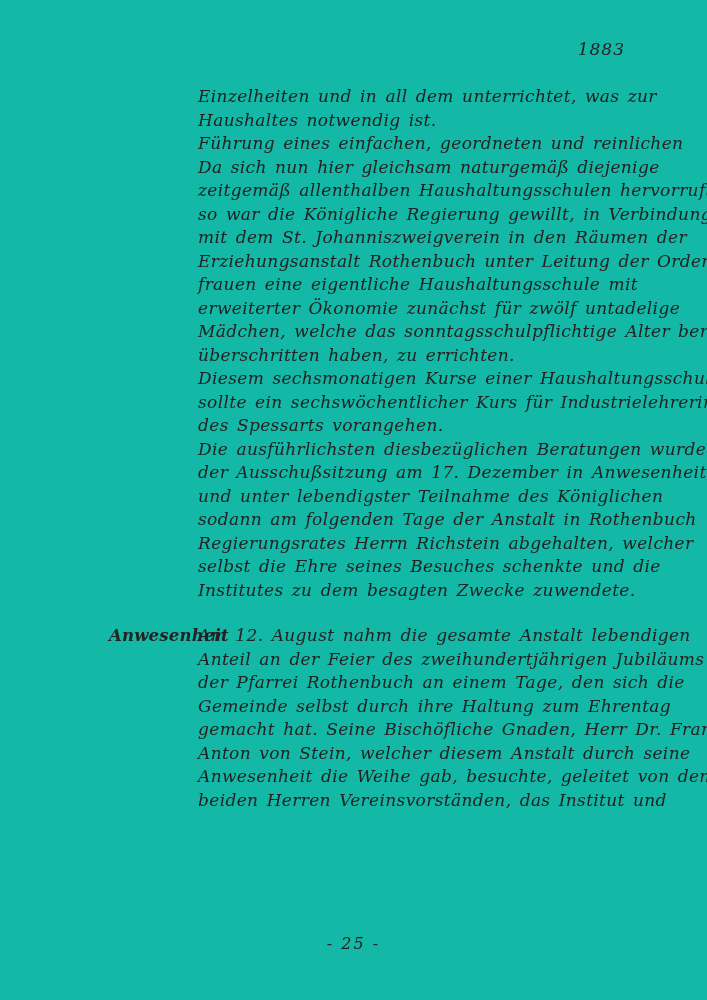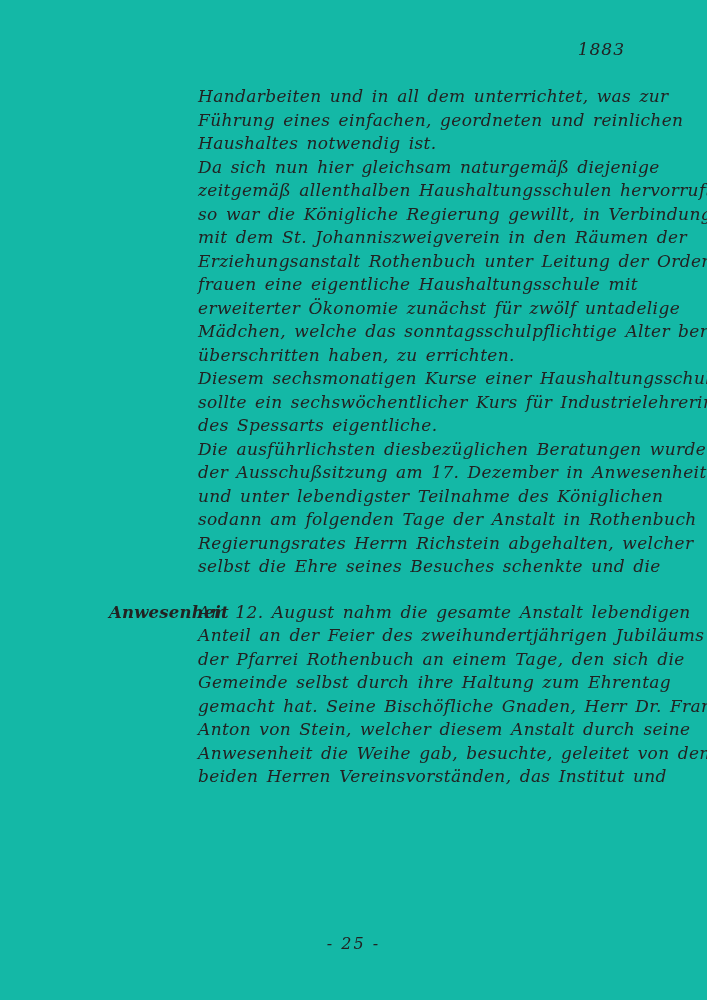--- a/index.html
+++ b/index.html
@@ -63,47 +63,48 @@
   }
 </style>
 </head>
 <body>
 
 <div class="sheet">
   <div class="year">1883</div>
 
   <div class="body-text">
       <div class="para">
-        <div class="line">Handarbeiten und in all dem unterrichtet, was zur</div>
+        <div class="line">Einzelheiten und in all dem unterrichtet, was zur</div>
+        <div class="line">Haushaltes notwendig ist.</div>
         <div class="line">Führung eines einfachen, geordneten und reinlichen</div>
-        <div class="line">Haushaltes notwendig ist.</div>
       </div>
       <div class="para">
         <div class="line">Da sich nun hier gleichsam naturgemäß diejenige</div>
         <div class="line">zeitgemäß allenthalben Haushaltungsschulen hervorruft,</div>
         <div class="line">so war die Königliche Regierung gewillt, in Verbindung</div>
         <div class="line">mit dem St. Johanniszweigverein in den Räumen der</div>
         <div class="line">Erziehungsanstalt Rothenbuch unter Leitung der Ordens-</div>
         <div class="line">frauen eine eigentliche Haushaltungsschule mit</div>
         <div class="line">erweiterter Ökonomie zunächst für zwölf untadelige</div>
         <div class="line">Mädchen, welche das sonntagsschulpflichtige Alter bereits</div>
         <div class="line">überschritten haben, zu errichten.</div>
       </div>
       <div class="para">
         <div class="line">Diesem sechsmonatigen Kurse einer Haushaltungsschule</div>
         <div class="line">sollte ein sechswöchentlicher Kurs für Industrielehrerinnen</div>
-        <div class="line">des Spessarts eigentliche.</div>
+        <div class="line">des Spessarts vorangehen.</div>
       </div>
       <div class="para">
         <div class="line">Die ausführlichsten diesbezüglichen Beratungen wurden in</div>
         <div class="line">der Ausschußsitzung am 17. Dezember in Anwesenheit</div>
         <div class="line">und unter lebendigster Teilnahme des Königlichen</div>
         <div class="line">sodann am folgenden Tage der Anstalt in Rothenbuch</div>
         <div class="line">Regierungsrates Herrn Richstein abgehalten, welcher</div>
         <div class="line">selbst die Ehre seines Besuches schenkte und die</div>
+        <div class="line">Institutes zu dem besagten Zwecke zuwendete.</div>
       </div>
       <div class="para gap">
         <span class="margin-label">Anwesenheit</span>
         <div class="line">Am 12. August nahm die gesamte Anstalt lebendigen</div>
         <div class="line">Anteil an der Feier des zweihundertjährigen Jubiläums</div>
         <div class="line">der Pfarrei Rothenbuch an einem Tage, den sich die</div>
         <div class="line">Gemeinde selbst durch ihre Haltung zum Ehrentag</div>
         <div class="line">gemacht hat. Seine Bischöfliche Gnaden, Herr Dr. Franz</div>
         <div class="line">Anton von Stein, welcher diesem Anstalt durch seine</div>
         <div class="line">Anwesenheit die Weihe gab, besuchte, geleitet von den</div>

